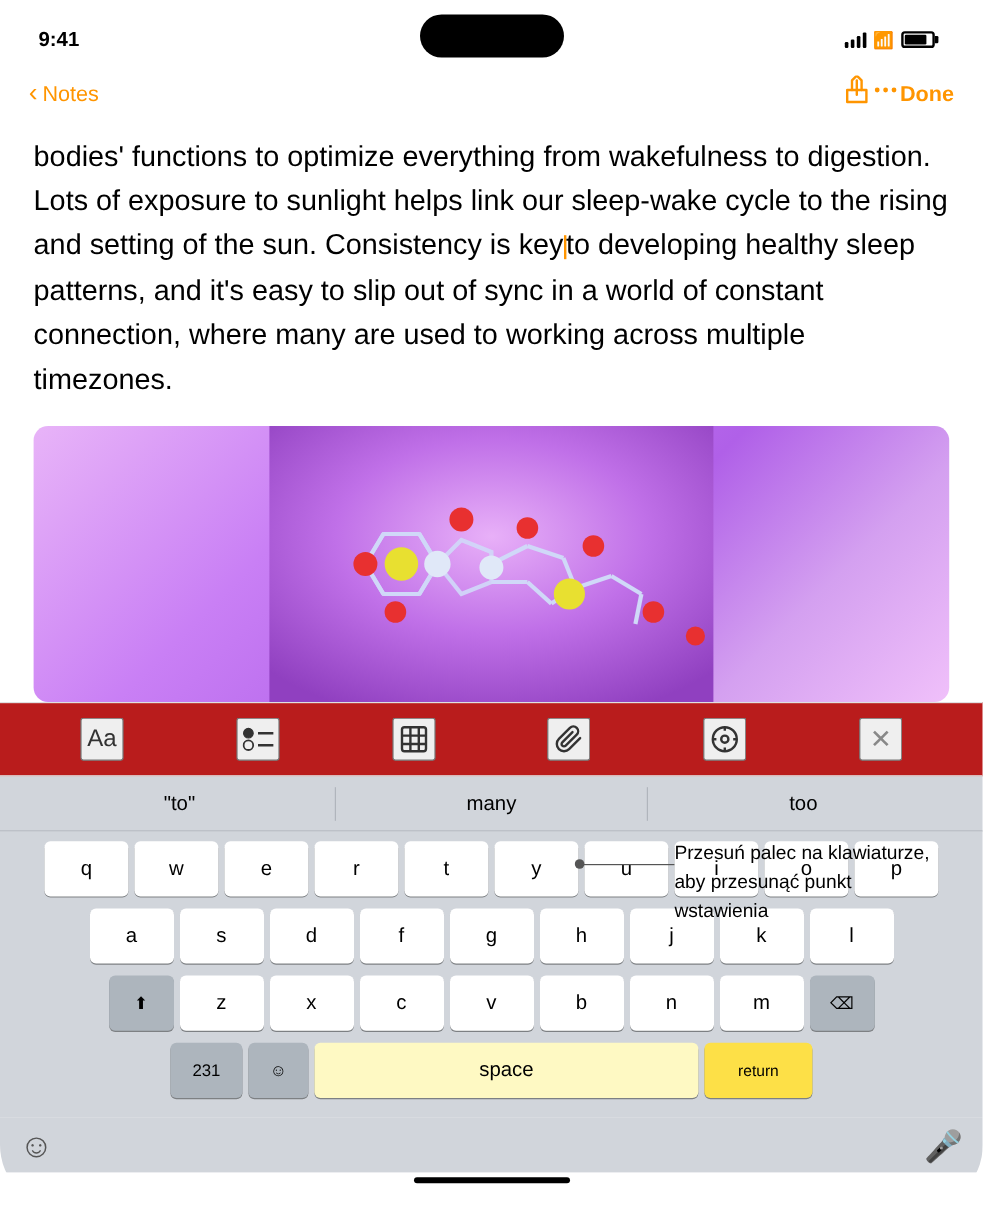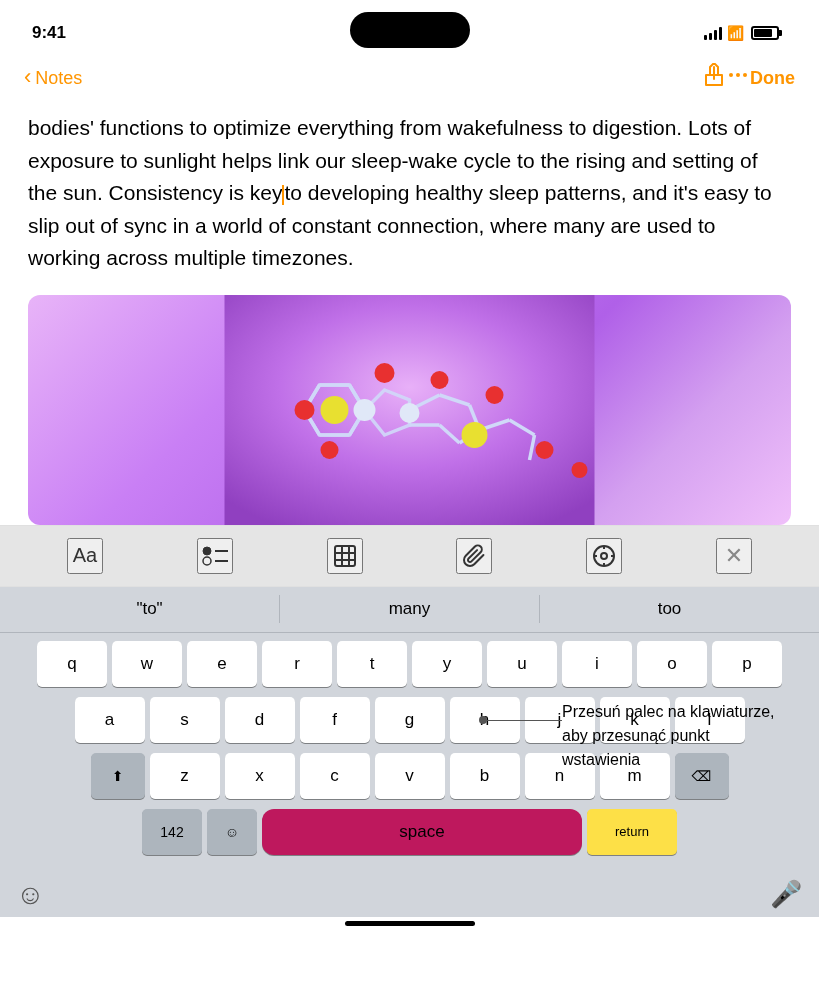--- a/index.html
+++ b/index.html
@@ -138,21 +138,21 @@
 
     
     .note-content {
       padding: 8px 28px 12px 28px;
       font-size: 18px;
       line-height: 1.5;
       color: #000;
       position: relative;
     }
     .note-text {
-      font-size: 21px;
+      font-size: 24px;
       line-height: 1.55;
       color: #000;
     }
     .text-cursor {
       display: inline-block;
       width: 2px;
       height: 20px;
       background: #FF9500;
       vertical-align: middle;
       margin: 0 0px;
@@ -180,21 +180,21 @@
 
     
     .format-toolbar {
       display: flex;
       align-items: center;
       justify-content: space-around;
       padding: 12px 20px;
       border-top: 1px solid #e0e0e0;
       border-bottom: 1px solid #e0e0e0;
       margin-top: 0;
-      background: #e5e5e5;
+      background: #b91c1c;
     }
     .toolbar-btn {
       display: flex;
       align-items: center;
       justify-content: center;
       font-size: 20px;
       color: #333;
       cursor: pointer;
       width: 36px;
       height: 36px;
@@ -253,24 +253,23 @@
       flex: 1;
       max-width: 70px;
       min-width: 28px;
     }
     .key.special {
       background: #adb5bd;
       color: #000;
       font-size: 14px;
     }
     .key.space {
-      background: #be185d;
+      background: #fef9c3;
       flex: 5;
       max-width: 320px;
-      border-radius: 12px;
     }
     .key.shift-key {
       background: #adb5bd;
       flex: 1.4;
       max-width: 54px;
     }
     .key.backspace-key {
       background: #adb5bd;
       flex: 1.4;
       max-width: 54px;
@@ -528,21 +527,21 @@
       <div class="key">x</div>
       <div class="key">c</div>
       <div class="key">v</div>
       <div class="key">b</div>
       <div class="key">n</div>
       <div class="key">m</div>
       <div class="key backspace-key special">⌫</div>
     </div>
 
     <div class="keyboard-row">
-      <div class="key numbers-key special">142</div>
+      <div class="key numbers-key special">231</div>
       <div class="key emoji-key special">☺</div>
       <div class="key space">space</div>
       <div class="key return-key special">return</div>
     </div>
   </div>
 
   <div class="bottom-bar">
     <span style="font-size:28px; color:#555;">☺</span>
     <span style="font-size:26px; color:#555;">🎤</span>
   </div>

